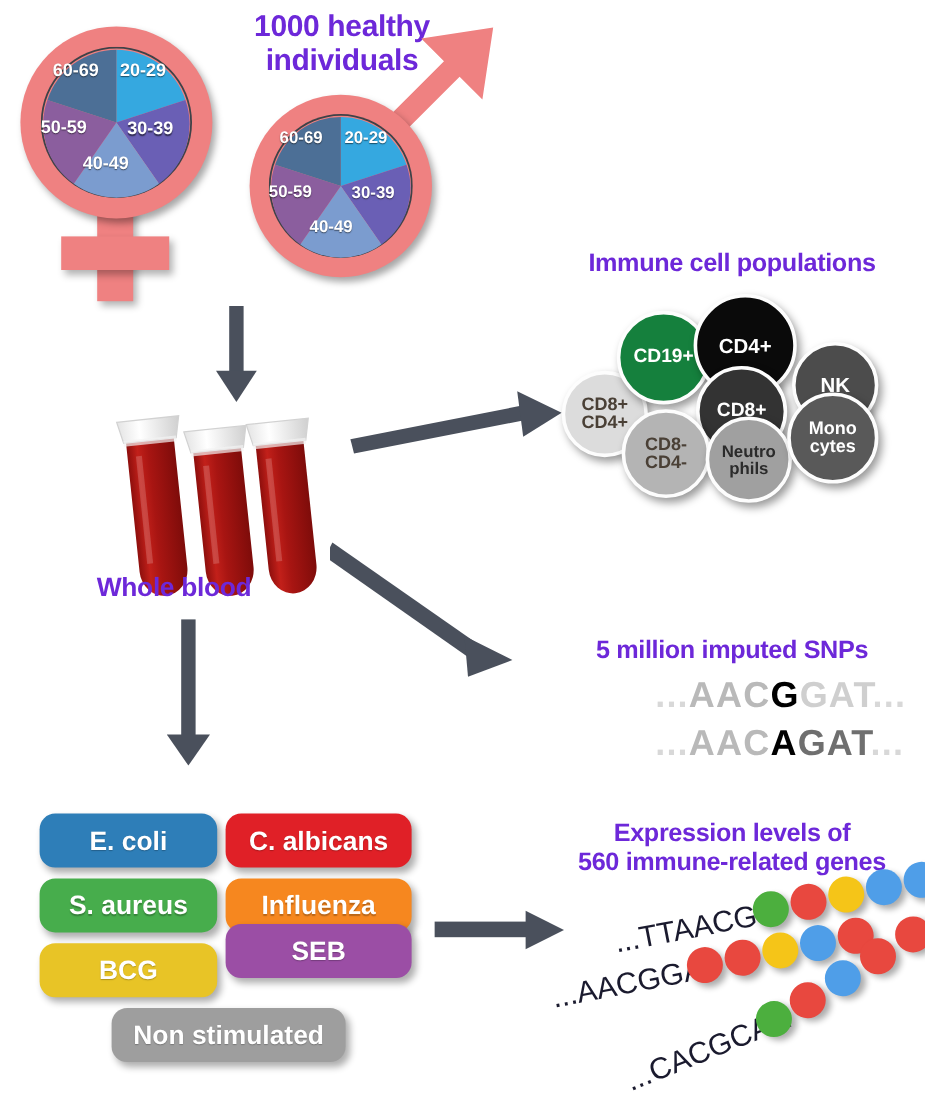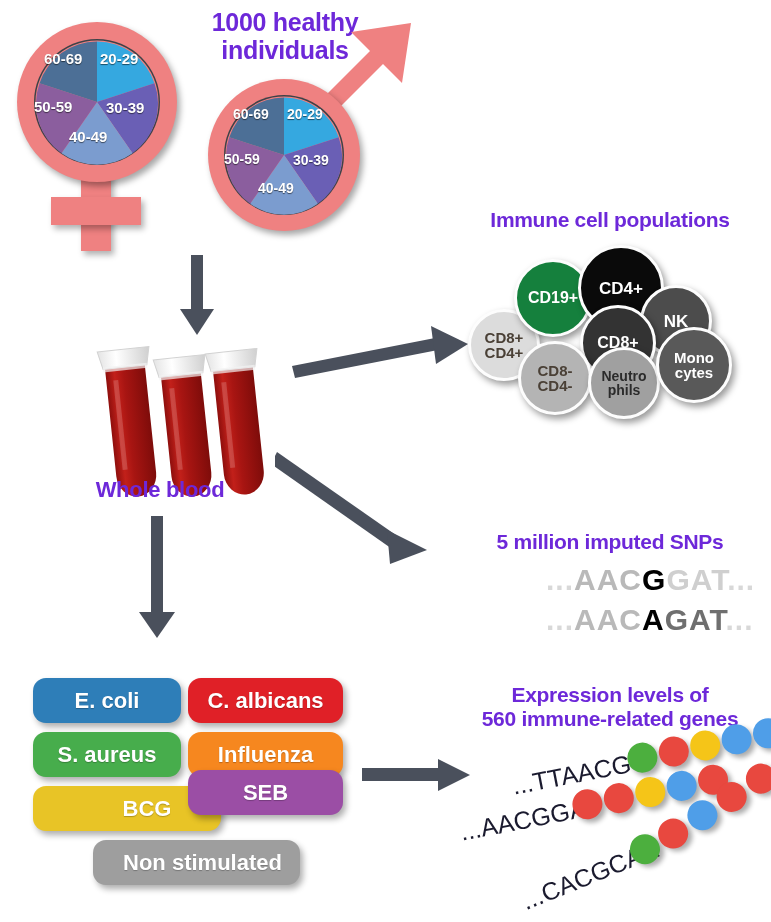--- a/index.html
+++ b/index.html
@@ -152,21 +152,21 @@
     </g>
 
     <g transform="translate(112,2) rotate(-6 40 90)">
       <path d="M22 26 L22 136 a20 22 0 0 0 40 0 L62 26 Z" fill="url(#bg1)"></path>
       <path d="M16 14 L68 14 L64 32 L20 32 Z" fill="url(#cap1)" stroke="#d2d2d2" stroke-width="1"></path>
       <rect x="20" y="30" width="44" height="5" fill="#f2f2f2" opacity=".7"></rect>
       <rect x="29" y="44" width="5" height="86" fill="#ffffff" opacity=".18"></rect>
     </g>
   </svg>
 
-  <div class="ttl abs" style="left:60px;top:478px;width:200px;font-size:22px;">Whole blood</div>
+  <div class="ttl abs" style="left:45px;top:478px;width:200px;font-size:22px;">Whole blood</div>
 
   <svg class="arrow" width="185" height="70" viewBox="0 0 185 70" style="left:290px;top:322px;">
     <g fill="#4a505c">
       <polygon points="2,44 145,16 148,28 5,56"></polygon>
       <path d="M141 4 L178 22 L146 42 Z"></path>
     </g>
   </svg>
 
   <svg class="arrow" width="165" height="135" viewBox="0 0 165 135" style="left:275px;top:448px;">
     <g fill="#4a505c">
@@ -194,21 +194,21 @@
     </div>
 
     <div class="cell" style="left:54px;top:16px;width:78px;height:78px;background:#15803d;color:#ffffff;font-size:16px;">
       <span>CD19+</span>
     </div>
 
     <div class="cell" style="left:118px;top:2px;width:86px;height:86px;background:#0a0a0a;color:#ffffff;font-size:17px;">
       <span>CD4+</span>
     </div>
 
-    <div class="cell" style="left:180px;top:42px;width:72px;height:72px;background:#4c4c4c;color:#ffffff;font-size:17px;">
+    <div class="cell" style="left:200px;top:42px;width:72px;height:72px;background:#4c4c4c;color:#ffffff;font-size:17px;">
       <span>NK</span>
     </div>
 
     <div class="cell" style="left:120px;top:62px;width:76px;height:76px;background:#333333;color:#ffffff;font-size:16px;">
       <span>CD8+</span>
     </div>
 
     <div class="cell" style="left:58px;top:98px;width:74px;height:74px;background:#b4b4b4;color:#4a4036;font-size:15px;">
       <div>
         <span>CD8-</span>
@@ -248,27 +248,27 @@
     </div>
     <div class="chip" style="left:155px;top:0px;width:155px;height:45px;background:#e02027;font-size:22px;">
       <span>C. albicans</span>
     </div>
     <div class="chip" style="left:0px;top:54px;width:148px;height:45px;background:#47ad4c;font-size:22px;">
       <span>S. aureus</span>
     </div>
     <div class="chip" style="left:155px;top:54px;width:155px;height:45px;background:#f6871f;font-size:22px;">
       <span>Influenza</span>
     </div>
-    <div class="chip" style="left:0px;top:108px;width:148px;height:45px;background:#e8c426;font-size:22px;padding-left:40px;">
+    <div class="chip" style="left:0px;top:108px;width:148px;height:45px;background:#e8c426;font-size:22px;">
       <span>BCG</span>
     </div>
     <div class="chip" style="left:155px;top:92px;width:155px;height:45px;background:#9b4ea5;font-size:22px;">
       <span>SEB</span>
     </div>
-    <div class="chip" style="left:60px;top:162px;width:195px;height:45px;background:#9e9e9e;font-size:22px;padding-left:12px;">
+    <div class="chip" style="left:60px;top:162px;width:195px;height:45px;background:#9e9e9e;font-size:22px;">
       <span>Non stimulated</span>
     </div>
   </div>
 
   <svg class="arrow" width="110" height="40" viewBox="0 0 110 40" style="left:362px;top:755px;">
     <g fill="#4a505c">
       <rect x="0" y="13" width="82" height="13"></rect>
       <path d="M76 4 L108 20 L76 36 Z"></path>
     </g>
   </svg>

